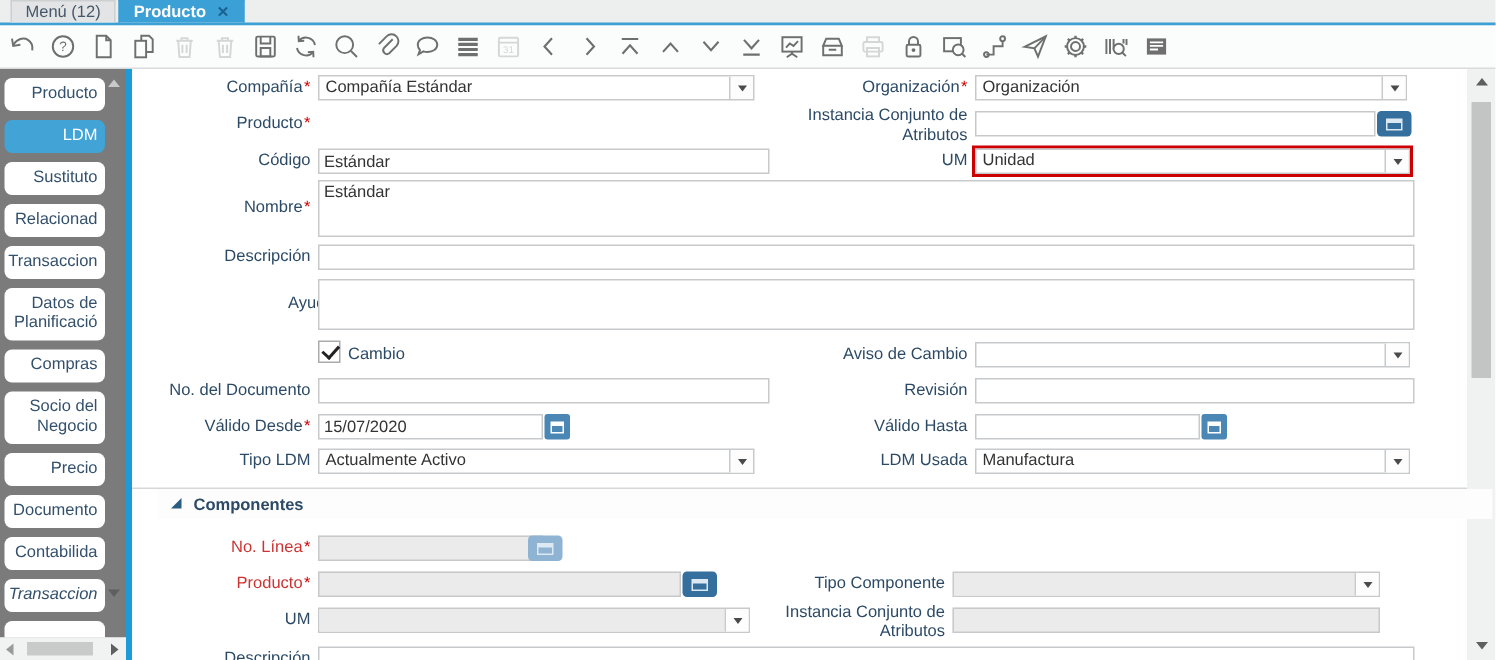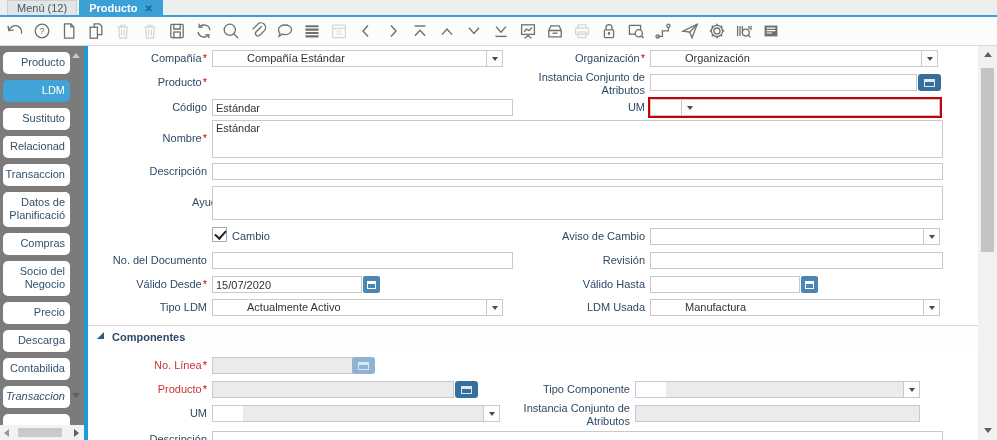--- a/index.html
+++ b/index.html
@@ -42,21 +42,21 @@
   .lbl{position:absolute;font-size:11px;color:#2c4a66;text-align:right;line-height:13px;}
   .lbl .u{}
   .lbl.red{color:#cc3333;}
   .req{color:#cc0000;margin-left:1px;text-decoration:none;}
   .inp{position:absolute;box-sizing:border-box;height:17px;border:1px solid #c7c9cb;background:#fff;
        font-family:"Liberation Sans",sans-serif;font-size:11px;color:#333;padding:0 3px;outline:none;}
   .inp.dis{background:#ebebeb;}
   .ta{position:absolute;box-sizing:border-box;border:1px solid #c7c9cb;background:#fff;resize:none;
       font-family:"Liberation Sans",sans-serif;font-size:11px;color:#333;padding:1px 3px;outline:none;}
   .combo{position:absolute;box-sizing:border-box;height:17px;border:1px solid #c7c9cb;background:#fff;
-         display:flex;align-items:stretch;cursor:pointer;padding-left:30px;}
+         display:flex;align-items:stretch;cursor:pointer;}
   .combo .txt{flex:1;font-size:11px;color:#333;padding:1px 4px;overflow:hidden;white-space:nowrap;}
   .combo.dis .txt{background:#ebebeb;}
   .cbtn{width:15px;border-left:1px solid #c7c9cb;background:#fdfdfd;display:flex;align-items:center;justify-content:center;}
   .cbtn::after{content:"";width:0;height:0;border-left:3.5px solid transparent;border-right:3.5px solid transparent;
                border-top:4px solid #4a4a4a;}
   .flagged{box-shadow:0 0 0 2px #cc0000;}
   .fldgrp{position:absolute;display:flex;height:17px;}
   .fldgrp .inp2{flex:1;box-sizing:border-box;border:1px solid #c7c9cb;background:#fff;height:17px;
                 font-family:"Liberation Sans",sans-serif;font-size:11px;color:#333;padding:0 3px;outline:none;}
   .fldgrp .inp2.dis{background:#ebebeb;}
@@ -65,21 +65,21 @@
   .bluebtn.lite{background:#8fb4d3;}
   .calbtn{width:17px;height:17px;margin-left:1px;background:#4a87b5;border-radius:2px;
           display:flex;align-items:center;justify-content:center;cursor:pointer;flex:0 0 auto;}
   .calglyph{width:9px;height:8px;box-sizing:border-box;border:1px solid #fff;border-top:3px solid #fff;background:transparent;}
   .winglyph{width:11px;height:8px;box-sizing:border-box;border:1px solid #dce8f2;border-top:3px solid #dce8f2;}
   .cb{position:absolute;width:15px;height:15px;box-sizing:border-box;border:1px solid #a9abad;background:#fff;cursor:pointer;}
   .cb.checked::after{content:"";position:absolute;left:2px;top:2px;width:9px;height:5px;
                      border-left:2px solid #222;border-bottom:2px solid #222;transform:rotate(-48deg);}
   .cb-label{position:absolute;font-size:11px;color:#2c4a66;}
   .grp-sep{position:absolute;left:0px;top:279px;width:890px;border-top:1px solid #d6d8d8;}
-  .grp-head{position:absolute;left:0;top:280px;width:890px;height:20px;background:#fdfdfd;}
+  .grp-head{position:absolute;left:17px;top:280px;width:890px;height:20px;background:#fdfdfd;}
   .grp-tri{position:absolute;left:9px;top:6px;width:0;height:0;
            border-left:7px solid transparent;border-bottom:7px solid #2a5d80;}
   .grp-title{position:absolute;left:24px;top:5px;font-size:11px;font-weight:bold;color:#2c4a66;}
 </style>
 </head>
 <body>
 
 <div class="tabbar">
   <div class="wtab">
     <span>Menú (12)</span>
@@ -224,21 +224,21 @@
     <div class="side-tab active">LDM</div>
     <div class="side-tab">Sustituto</div>
     <div class="side-tab">Relacionad</div>
     <div class="side-tab">Transaccion</div>
     <div class="side-tab">Datos de
 Planificació</div>
     <div class="side-tab">Compras</div>
     <div class="side-tab">Socio del
 Negocio</div>
     <div class="side-tab">Precio</div>
-    <div class="side-tab">Descarga</div>
+    <div class="side-tab">Documento</div>
     <div class="side-tab">Contabilida</div>
     <div class="side-tab italic">Transaccion</div>
     <div class="side-tab partial"></div>
   </div>
   <div class="tri up" style="left:72px;top:7px;"></div>
   <div class="tri down" style="left:72px;top:347px;"></div>
 </div>
 <div class="hscroll">
   <div class="tri left" style="left:4px;top:4px;"></div>
   <div class="hthumb"></div>
@@ -277,20 +277,21 @@
         <span class="winglyph"></span>
       </span>
   </div>
 
   <div class="lbl" style="left:0px;top:55px;width:119px">
     <span>Código</span></div>
   <input class="inp" style="left: 124px; top: 53px; width: 301px;" value="Estándar">
   <div class="lbl" style="left:432px;top:55px;width:125px">
     <span class="u">UM</span></div>
   <div class="combo flagged" style="left:562px;top:53px;width:290px">
+    <span class="txt">Unidad</span>
       <span class="cbtn"></span>
     </div>
 
   <div class="lbl" style="left:0px;top:86px;width:119px">
     <span>Nombre</span><span class="req">*</span></div>
   <textarea class="ta" style="left: 124px; top: 74px; width: 731px; height: 38px;">Estándar</textarea>
 
   <div class="lbl" style="left:0px;top:119px;width:119px">
     <span>Descripción</span></div>
   <input class="inp" style="left: 124px; top: 117px; width: 731px;" value="">

